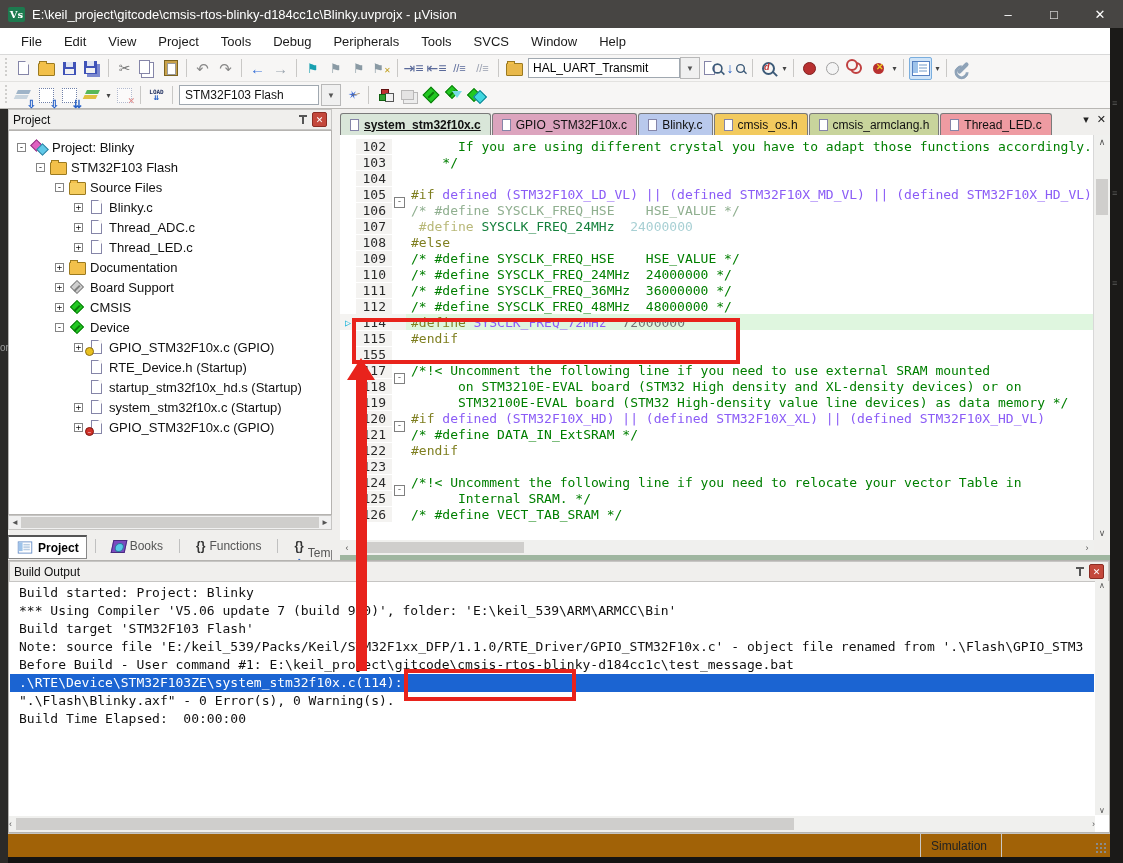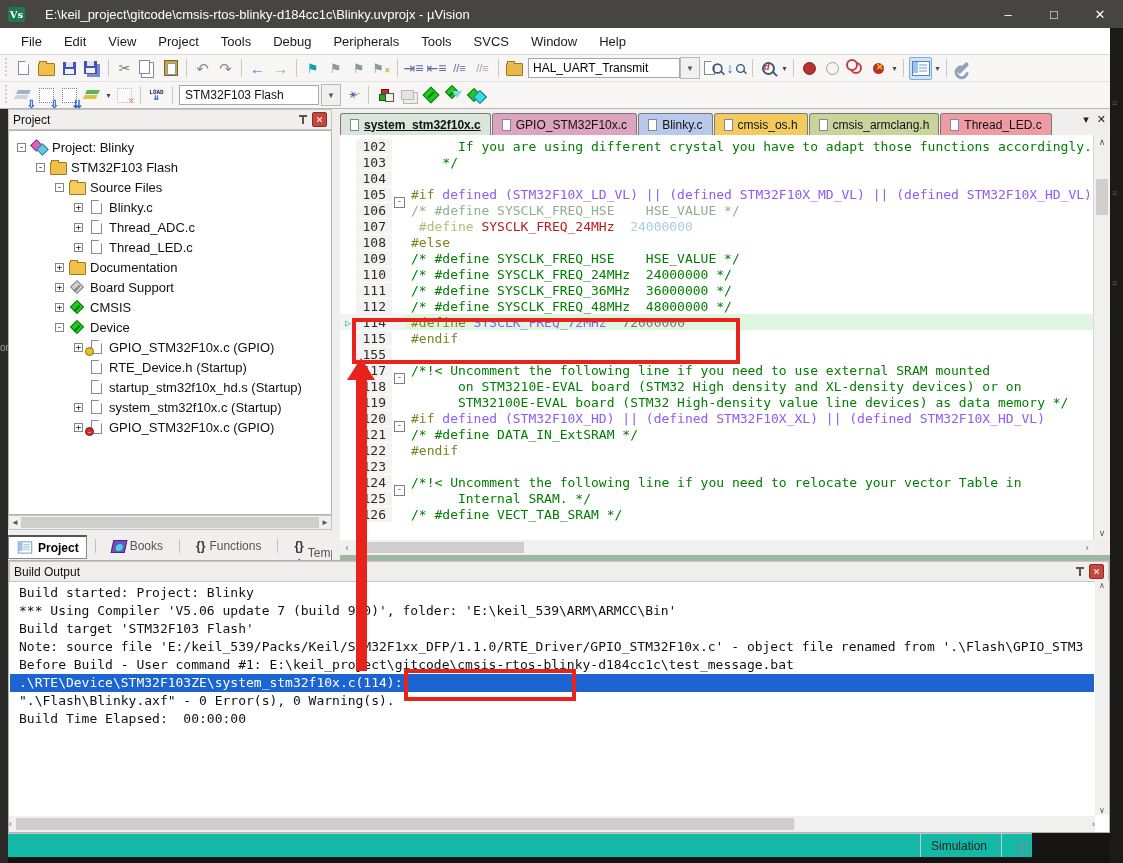--- a/index.html
+++ b/index.html
@@ -2,21 +2,21 @@
 <html><head>
 <meta charset="utf-8">
 <style>
   html,body{margin:0;padding:0}
   body{width:1123px;height:863px;position:relative;overflow:hidden;background:#161514;
        font-family:"Liberation Sans",sans-serif;font-size:13px;color:#111}
   
   .titlebar{position:absolute;left:0;top:0;width:1123px;height:28px;background:#474543;color:#fff;
             display:flex;align-items:center;padding-left:8px;box-sizing:border-box}
   .appicon{width:17px;height:15px;background:#1d7a4f;border-radius:2px;color:#fff;font-weight:bold;
-           font-size:10px;display:flex;align-items:center;justify-content:center;margin-right:20px;font-family:"DejaVu Serif",serif}
+           font-size:10px;display:flex;align-items:center;justify-content:center;margin-right:7px;font-family:"DejaVu Serif",serif}
   .title-text{font-size:13px}
   .winbtns{margin-left:auto;display:flex;height:28px}
   .winbtn{width:46px;height:28px;display:flex;align-items:center;justify-content:center;color:#fff;font-size:13px}
   
   .menubar{position:absolute;left:0;top:28px;width:1110px;height:27px;background:#ffffff;border-bottom:1px solid #d9d9d9;
            display:flex;align-items:center;padding-left:10px;box-sizing:border-box}
   .menu-item{padding:4px 11px;color:#1a1a1a}
   
   .tb{position:absolute;left:0;width:1110px;height:27px;background:#f7f6f5;display:flex;align-items:center;box-sizing:border-box}
   #toolbar1{top:55px;border-bottom:1px solid #e3e2e0}
@@ -133,21 +133,21 @@
         font-family:"DejaVu Sans Mono",monospace;font-size:13px}
   .cl{height:16px;display:flex;align-items:center;white-space:pre}
   .cl .mk{width:16px;flex:none;background:#f4f3f1;color:#00aed8;font-size:10px;text-align:center}
   .cl .num{width:36px;flex:none;background:#f4f3f1;text-align:right;padding-right:6px;color:#2a2a2a;box-sizing:border-box}
   .cl .fld{width:14px;flex:none;background:#f4f3f1;border-right:1px solid #c2c1bf;color:#555;font-size:9px;box-sizing:border-box;position:relative}
   .cl .fld .fbox{position:absolute;left:2px;top:3px;width:9px;height:9px;border:1px solid #808080;background:#fff;line-height:7px;text-align:center;font-family:"DejaVu Sans Mono",monospace}
   .cl .txt{padding-left:5px;flex:1}
   .cl.hl .txt{background:#dff6df}
   .cl.hl{background:linear-gradient(90deg,#f4f3f1 66px,#dff6df 66px)}
   .s-c{color:#007f00}.s-d{color:#7f7f20}.s-t{color:#8b5cf6}.s-n{color:#737373}
-  .s-gc{color:#8faf8f}.s-gd{color:#b8b878}.s-gt{color:#b91c1c}.s-gn{color:#a8d0d4}
+  .s-gc{color:#8faf8f}.s-gd{color:#b8b878}.s-gt{color:#15803d}.s-gn{color:#a8d0d4}
   .vscroll{position:absolute;right:0;top:26px;width:16px;height:405px;background:#f0f0ee;border-left:1px solid #d8d8d8;font-size:9px;color:#555;text-align:center}
   .vscroll .up{height:14px;line-height:14px}
   .vscroll .vthumb{position:absolute;left:2px;top:44px;width:12px;height:36px;background:#cfcecc}
   .vscroll .dn{position:absolute;bottom:0;width:100%;height:14px;line-height:14px}
   .ehscroll{position:absolute;left:0;top:431px;width:754px;height:15px;background:#f0f0ee;display:flex;align-items:center;font-size:9px;color:#555}
   .ehscroll .la,.ehscroll .ra{width:14px;text-align:center}
   .ehscroll .track{flex:1;position:relative;height:11px}
   .ehscroll .thumb{position:absolute;left:2px;top:0;width:168px;height:11px;background:#cfcecc}
   .editor-foot{position:absolute;left:0;top:446px;width:770px;height:5px;background:#9fb6a0}
   
@@ -155,21 +155,21 @@
   .bo-content{position:absolute;left:1px;top:20px;right:15px;bottom:17px;overflow:hidden;
               font-family:"DejaVu Sans Mono",monospace;font-size:13px;padding:3px 0 0 0}
   .bo-line{height:18px;line-height:18px;padding-left:9px;white-space:pre}
   .bo-line.sel{background:#1b64d2;color:#fff}
   .bo-vscroll{position:absolute;right:0;top:20px;width:14px;bottom:17px;background:#f0f0ee;font-size:8px;color:#555;text-align:center}
   .bo-vscroll .dn{position:absolute;bottom:0;width:100%}
   .bo-hscroll{position:absolute;left:0;bottom:0;height:16px;right:14px;background:#f0f0ee;display:flex;align-items:center;font-size:9px;color:#555}
   .bo-hscroll .track{flex:1;height:12px;position:relative}
   .bo-hscroll .thumb{position:absolute;left:4px;width:72%;height:12px;background:#cfcecc}
   
-  .statusbar{position:absolute;left:8px;top:833px;width:1024px;height:23px;background:#14b8a6;border-top:1px solid #c6c5c3;
+  .statusbar{position:absolute;left:8px;top:833px;width:1102px;height:23px;background:#a16207;border-top:1px solid #c6c5c3;
              display:flex;align-items:center;font-size:12px;color:#222}
   .statusbar .cell-sim{position:absolute;left:912px;top:0;height:23px;border-left:1px solid #c9c8c6;border-right:1px solid #c9c8c6;
              display:flex;align-items:center;padding:0 14px 0 10px}
   .sizegrip{position:absolute;right:2px;bottom:2px;width:13px;height:13px;
             background:radial-gradient(circle at 2px 2px,#8a8a8a 1px,transparent 1.5px);background-size:4px 4px}
   
   .ann{position:absolute;border:4px solid #e8231c;z-index:50;pointer-events:none}
   #ann-code{left:352px;top:318px;width:380px;height:38px}
   #ann-out{left:404px;top:669px;width:164px;height:24px}
   #ann-arrow-shaft{position:absolute;left:356px;top:378px;width:11px;height:293px;background:#e8231c;z-index:49;pointer-events:none}

